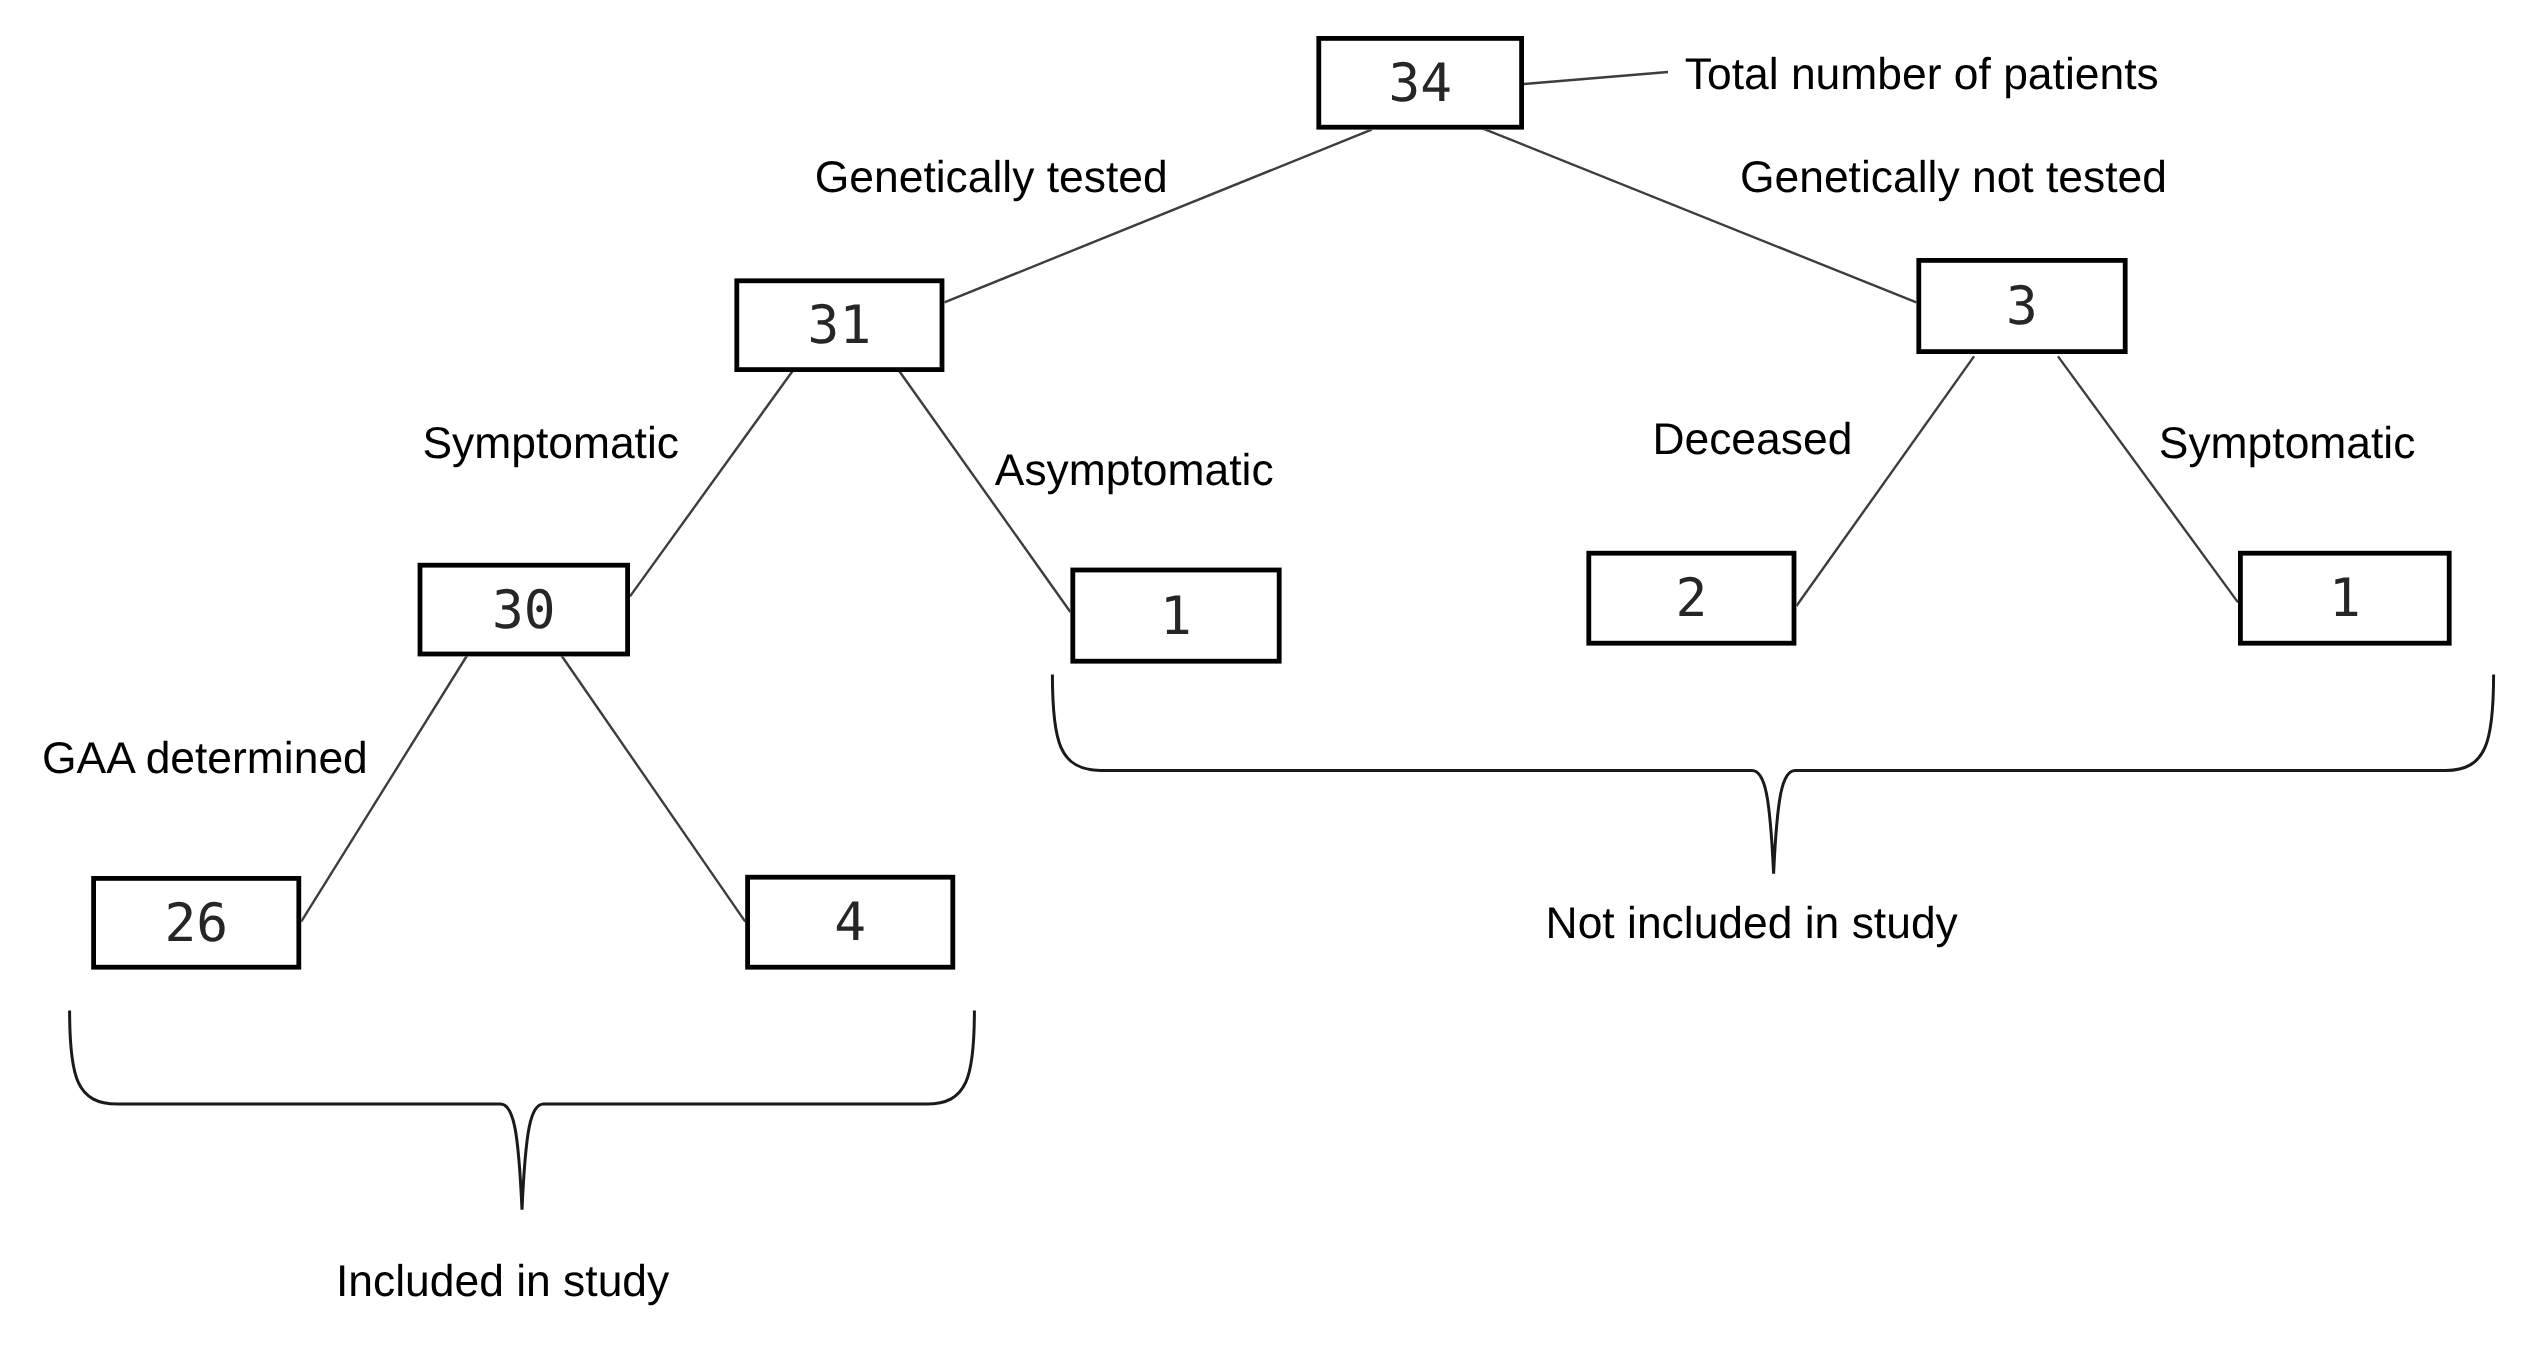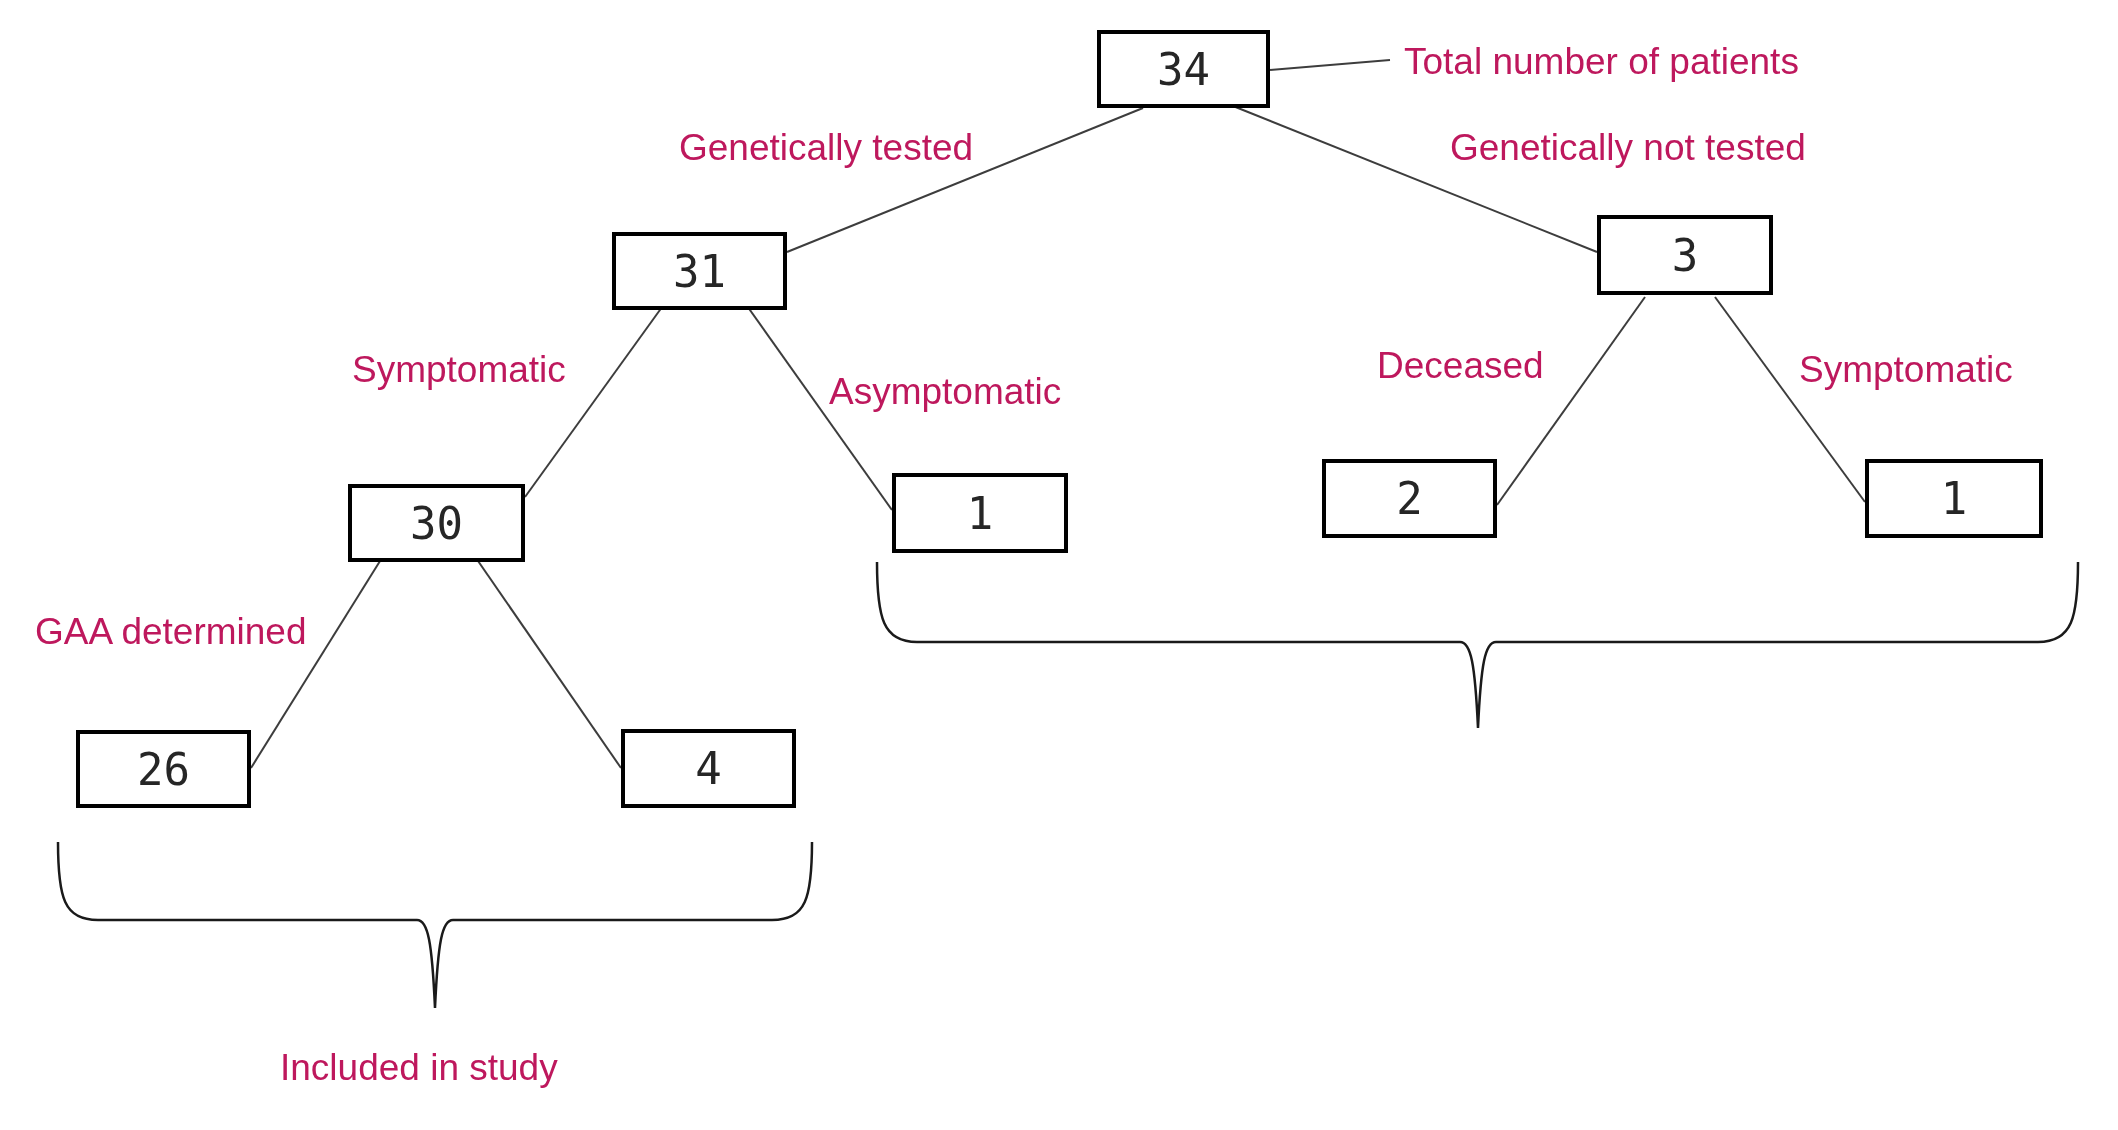--- a/index.html
+++ b/index.html
@@ -27,21 +27,21 @@
     align-items: center;
     justify-content: center;
     font-family: "DejaVu Sans Mono", monospace;
     font-size: 44px;
     color: #262626;
   }
   .diagram-label {
     position: absolute;
     font-size: 37px;
     line-height: 1.28;
-    color: #be185d;
+    color: #000000;
     white-space: pre-line;
   }
 </style>
 </head>
 <body>
 
 <div id="canvas">
 
   <svg id="lines-layer" viewBox="0 0 2118 1130" xmlns="http://www.w3.org/2000/svg">
 
@@ -58,31 +58,32 @@
     <path d="M 58 842 C 58 898 64 920 98 920 L 417 920 C 428 920 432 942 435 1008
              C 438 942 442 920 453 920 L 772 920 C 806 920 812 898 812 842" fill="none" stroke="#1a1a1a" stroke-width="2.5"></path>
 
     <path d="M 877 562 C 877 618 883 642 917 642 L 1460 642 C 1471 642 1475 664 1478 728
              C 1481 664 1485 642 1496 642 L 2038 642 C 2072 642 2078 618 2078 562" fill="none" stroke="#1a1a1a" stroke-width="2.5"></path>
   </svg>
 
   <div class="node-box" style="left:1097px; top:30px; width:173px; height:78px;">34</div>
   <div class="node-box" style="left:612px; top:232px; width:175px; height:78px;">31</div>
   <div class="node-box" style="left:1597px; top:215px; width:176px; height:80px;">3</div>
-  <div class="node-box" style="left:348px; top:484px; width:177px; height:78px;">30</div>
+  <div class="node-box" style="left:348px; top:469px; width:177px; height:78px;">30</div>
   <div class="node-box" style="left:892px; top:473px; width:176px; height:80px;">1</div>
   <div class="node-box" style="left:1322px; top:459px; width:175px; height:79px;">2</div>
   <div class="node-box" style="left:1865px; top:459px; width:178px; height:79px;">1</div>
   <div class="node-box" style="left:76px; top:730px; width:175px; height:78px;">26</div>
   <div class="node-box" style="left:621px; top:729px; width:175px; height:79px;">4</div>
 
   <div class="diagram-label" style="left:1404px; top:38px;">Total number of patients</div>
   <div class="diagram-label" style="left:679px; top:124px;">Genetically tested</div>
   <div class="diagram-label" style="left:1450px; top:124px;">Genetically not tested</div>
   <div class="diagram-label" style="left:352px; top:346px;">Symptomatic</div>
   <div class="diagram-label" style="left:829px; top:346px;margin-top:22px;">Asymptomatic</div>
   <div class="diagram-label" style="left:1377px; top:342px;">Deceased</div>
   <div class="diagram-label" style="left:1799px; top:346px;">Symptomatic</div>
   <div class="diagram-label" style="left:35px; top:608px;">GAA determined</div>
 
   <div class="diagram-label" style="left:280px; top:1044px;">Included in study</div>
+  <div class="diagram-label" style="left:1288px; top:746px;">Not included in study</div>
 
 </div>
 
 </body></html>

